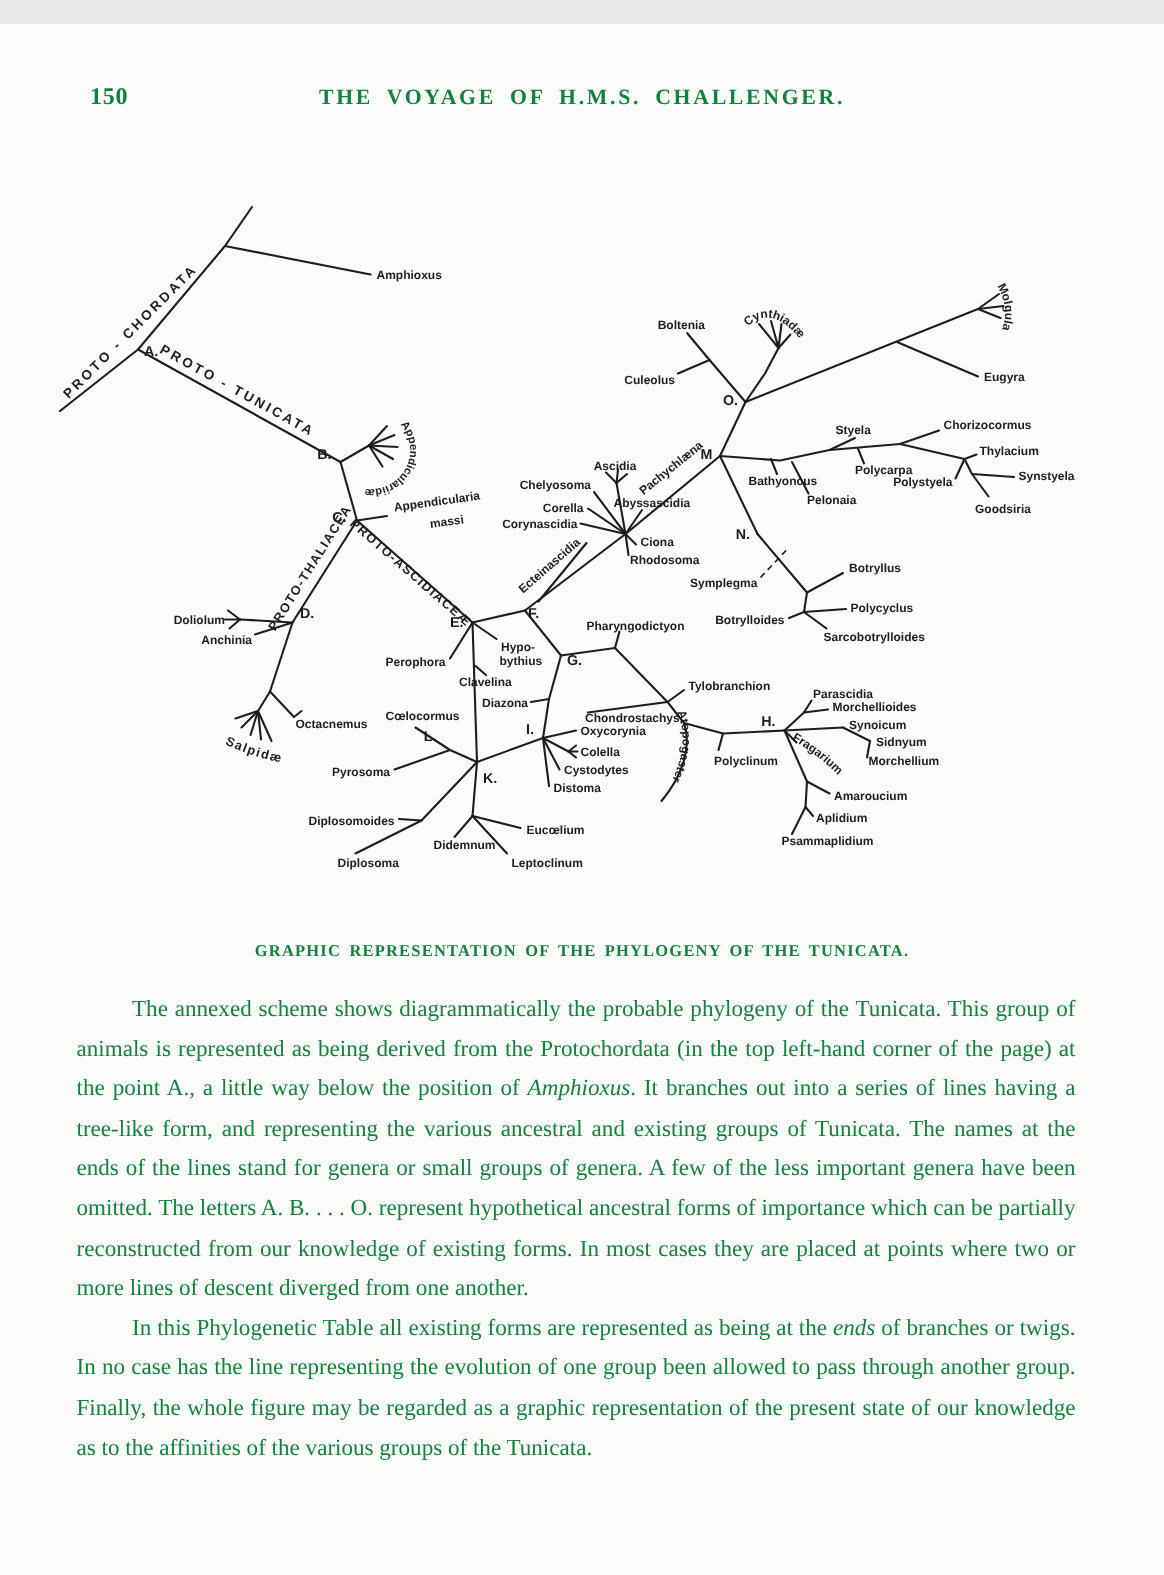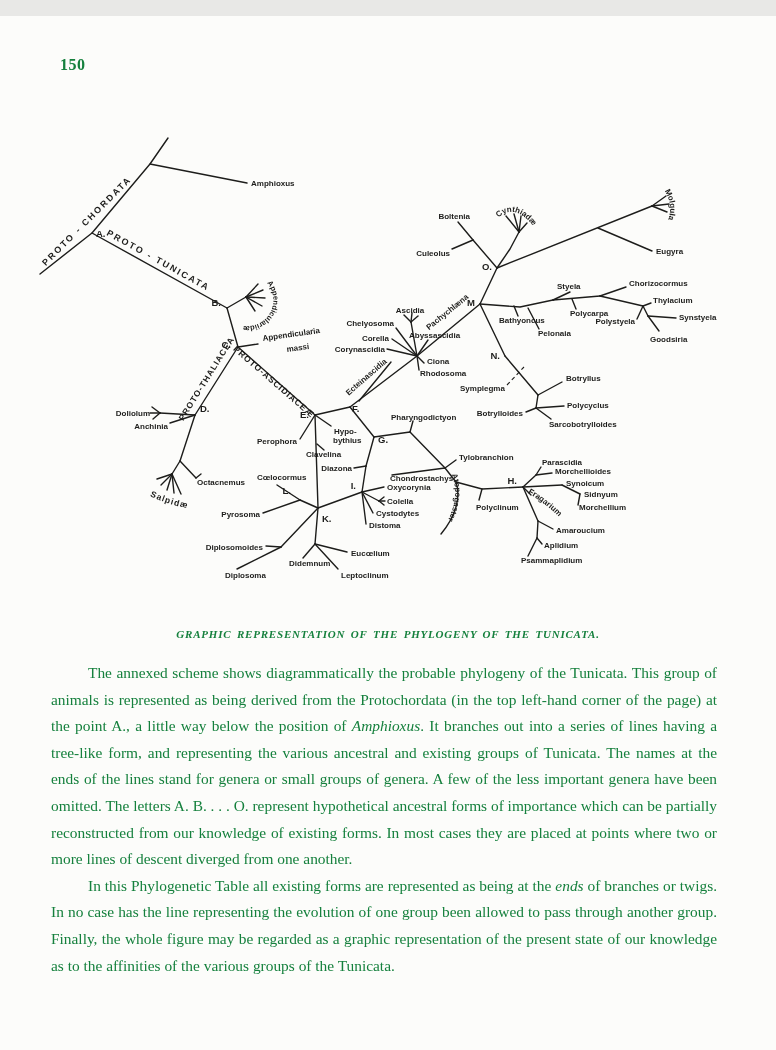--- a/index.html
+++ b/index.html
@@ -4,31 +4,32 @@
 <style>
   html,body{margin:0;padding:0;background:#e8e8e6;}
   .page{position:relative;width:776px;height:1050px;margin:16px auto;background:#fcfcfa;overflow:hidden;
         font-family:"Liberation Serif",serif;color:#15803d;}
   .page-number{position:absolute;left:60px;top:40px;font-size:16px;font-weight:700;letter-spacing:.5px;}
   .running-title{position:absolute;left:0;right:0;top:41px;text-align:center;font-size:14.5px;
         font-weight:700;letter-spacing:1.8px;word-spacing:4px;}
   .fig-svg{position:absolute;left:0;top:0;width:776px;height:610px;}
   .fig-svg text{font-family:"Liberation Sans",sans-serif;}
   .fig-caption{position:absolute;left:0;right:0;top:612px;text-align:center;font-size:11px;
-        font-weight:700;letter-spacing:.8px;word-spacing:2px;font-style:italic;}
+        font-weight:700;letter-spacing:.8px;word-spacing:2px;}
   .body-text{position:absolute;left:51px;top:644px;width:666px;font-size:15.4px;line-height:26.6px;
         text-align:justify;}
   .body-text p{margin:0;text-indent:37px;}
   .body-text em{font-style:italic;}
 </style>
 </head>
 <body>
 
 <div class="page">
   <div class="page-number">150</div>
+  <div class="running-title">THE VOYAGE OF H.M.S. CHALLENGER.</div>
 
   <svg id="fig-svg" class="fig-svg" viewBox="0 0 776 610">
       <polyline points="40,258 92,217 150,148 168,122" fill="none" stroke="#1d1d1b" stroke-width="1.4" stroke-linecap="round" stroke-linejoin="round"></polyline>
       <polyline points="150,148 247,167" fill="none" stroke="#1d1d1b" stroke-width="1.4" stroke-linecap="round" stroke-linejoin="round"></polyline>
       <polyline points="92,217 227,292" fill="none" stroke="#1d1d1b" stroke-width="1.4" stroke-linecap="round" stroke-linejoin="round"></polyline>
       <polyline points="227,292 246,281" fill="none" stroke="#1d1d1b" stroke-width="1.4" stroke-linecap="round" stroke-linejoin="round"></polyline>
       <polyline points="246,281 258,268" fill="none" stroke="#1d1d1b" stroke-width="1.4" stroke-linecap="round" stroke-linejoin="round"></polyline>
       <polyline points="246,281 263,274" fill="none" stroke="#1d1d1b" stroke-width="1.4" stroke-linecap="round" stroke-linejoin="round"></polyline>
       <polyline points="246,281 265,282" fill="none" stroke="#1d1d1b" stroke-width="1.4" stroke-linecap="round" stroke-linejoin="round"></polyline>
       <polyline points="246,281 262,290" fill="none" stroke="#1d1d1b" stroke-width="1.4" stroke-linecap="round" stroke-linejoin="round"></polyline>

